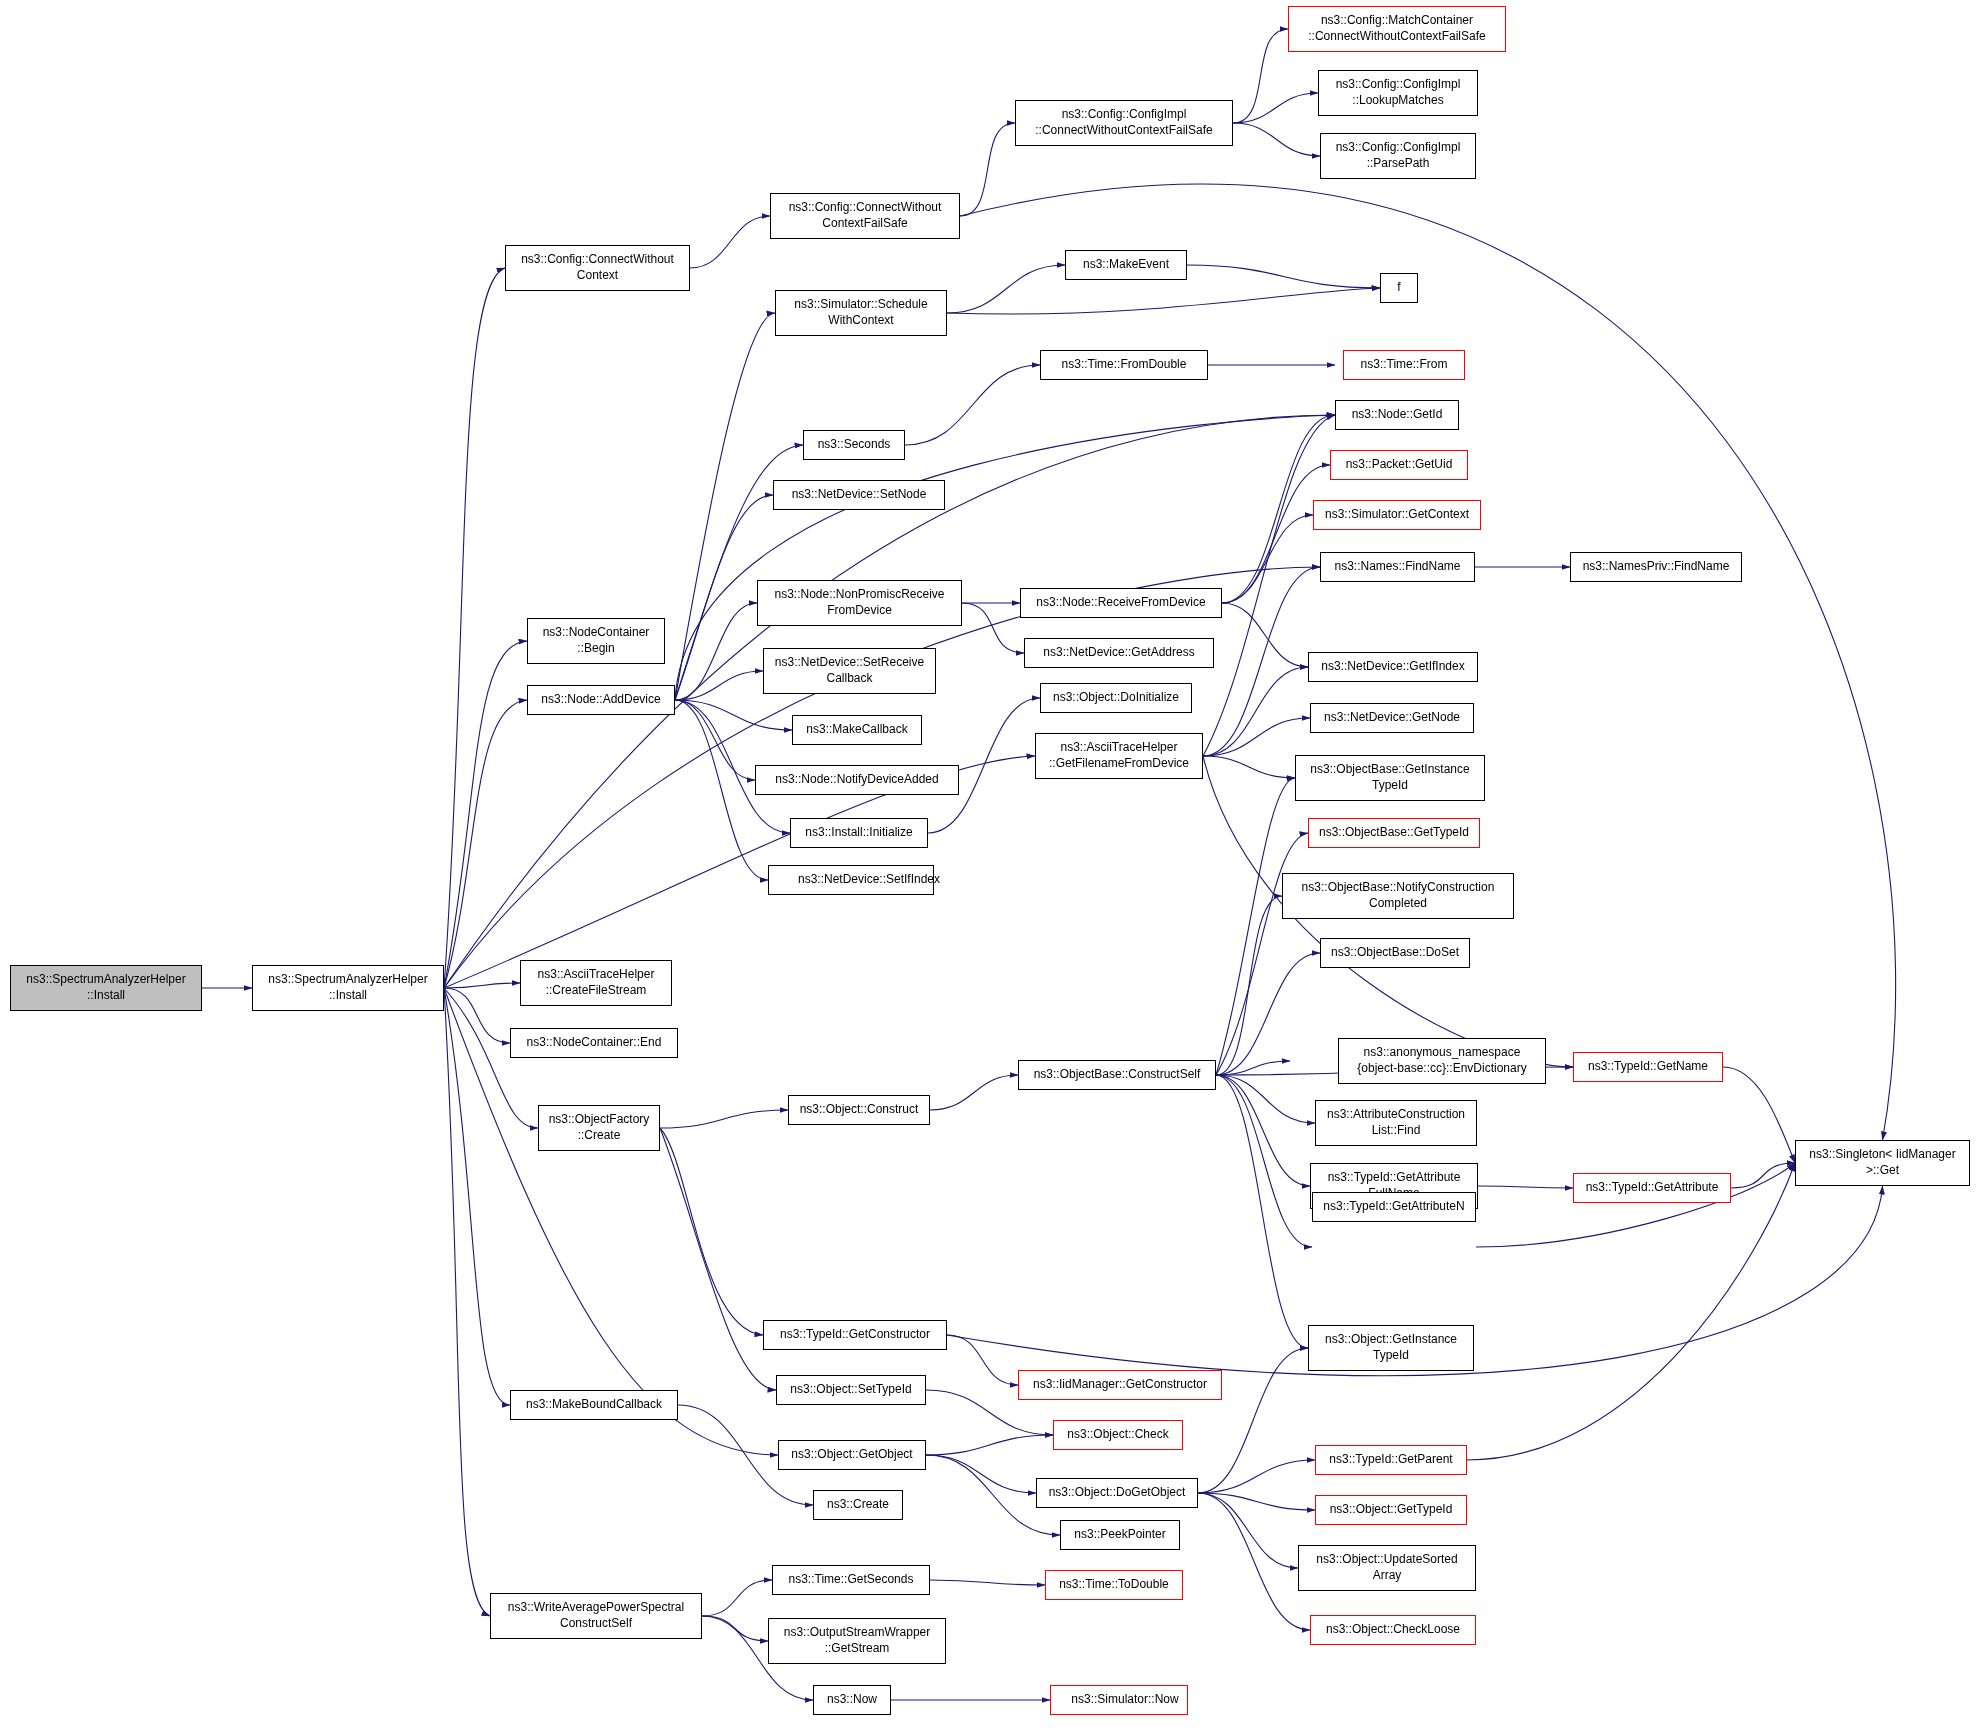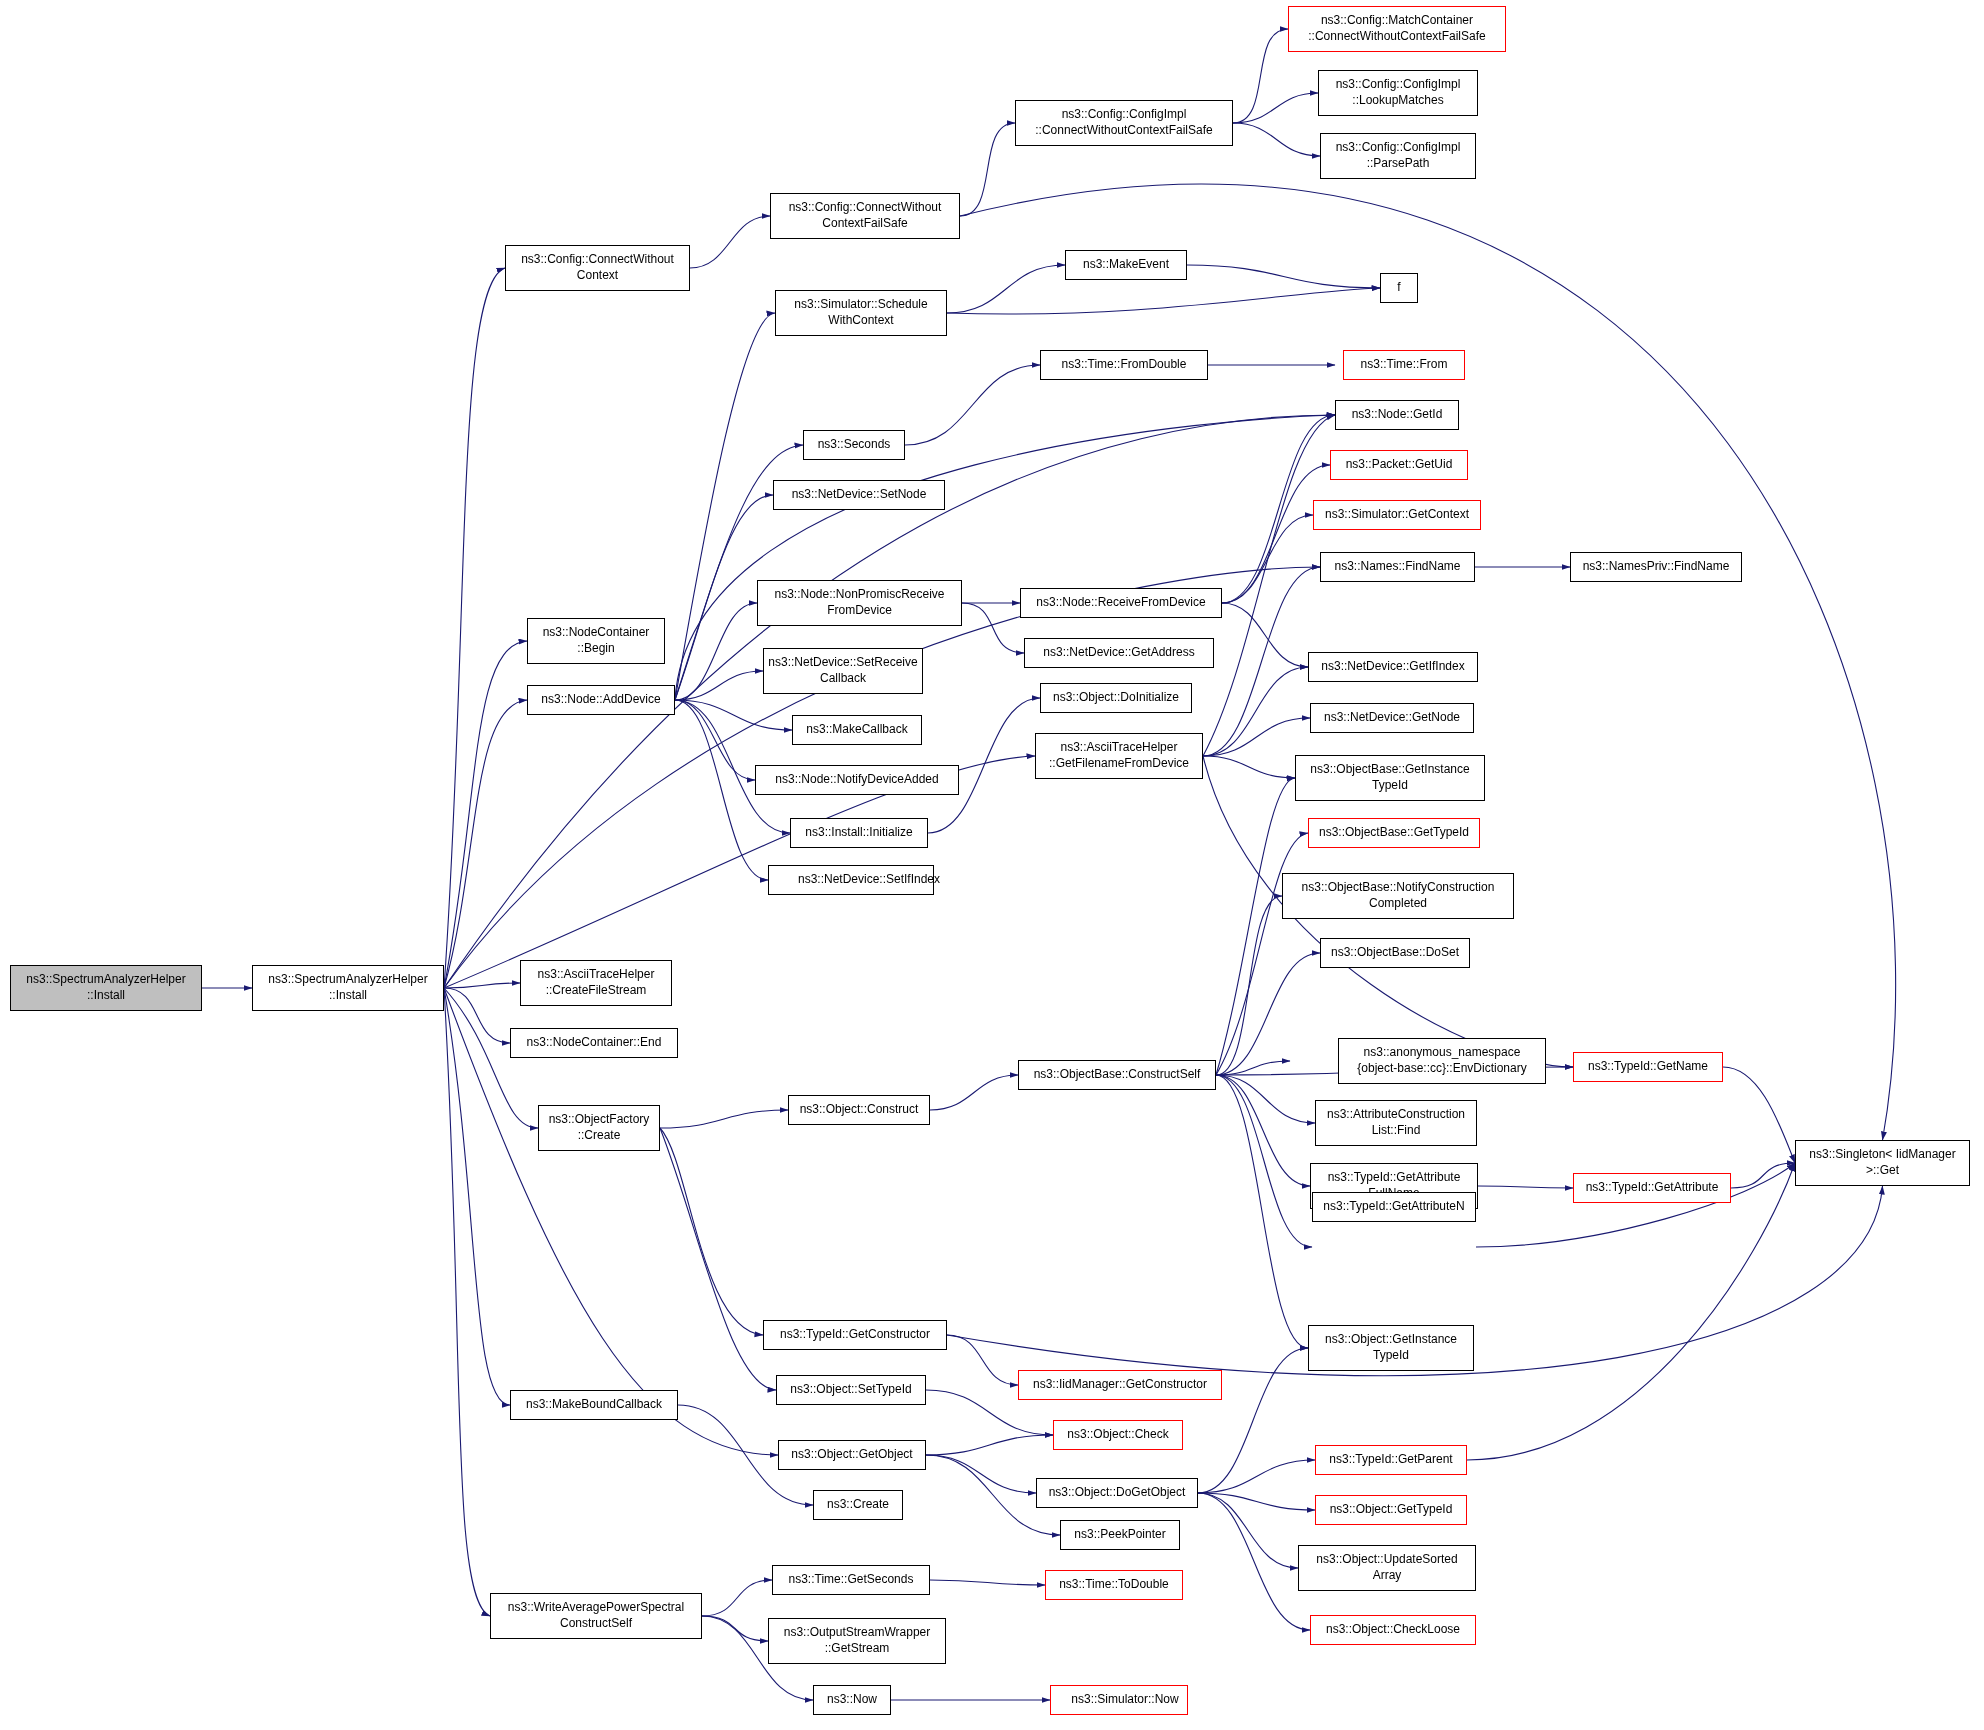--- a/index.html
+++ b/index.html
@@ -156,21 +156,21 @@
     <div class="node truncated" style="left: 1313px; top: 500px; width: 168px; height: 30px;">ns3::Simulator::GetContext</div>
     <div class="node plain" style="left: 1320px; top: 552px; width: 155px; height: 30px;">ns3::Names::FindName</div>
     <div class="node plain" style="left: 1570px; top: 552px; width: 172px; height: 30px;">ns3::NamesPriv::FindName</div>
     <div class="node plain" style="left: 527px; top: 618px; width: 138px; height: 46px;">ns3::NodeContainer
 ::Begin</div>
     <div class="node plain" style="left: 757px; top: 580px; width: 205px; height: 46px;">ns3::Node::NonPromiscReceive
 FromDevice</div>
     <div class="node plain" style="left: 1020px; top: 588px; width: 202px; height: 30px;">ns3::Node::ReceiveFromDevice</div>
     <div class="node plain" style="left: 1024px; top: 638px; width: 190px; height: 30px;">ns3::NetDevice::GetAddress</div>
     <div class="node plain" style="left: 1308px; top: 652px; width: 170px; height: 30px;">ns3::NetDevice::GetIfIndex</div>
-    <div class="node plain" style="left: 763px; top: 648px; width: 160px; height: 46px;">ns3::NetDevice::SetReceive
+    <div class="node plain" style="left: 763px; top: 648px; width: 173px; height: 46px;">ns3::NetDevice::SetReceive
 Callback</div>
     <div class="node plain" style="left: 527px; top: 685px; width: 148px; height: 30px;">ns3::Node::AddDevice</div>
     <div class="node plain" style="left: 1040px; top: 683px; width: 152px; height: 30px;">ns3::Object::DoInitialize</div>
     <div class="node plain" style="left: 1310px; top: 703px; width: 164px; height: 30px;">ns3::NetDevice::GetNode</div>
     <div class="node plain" style="left: 792px; top: 715px; width: 130px; height: 30px;">ns3::MakeCallback</div>
     <div class="node plain" style="left: 1035px; top: 733px; width: 168px; height: 46px;">ns3::AsciiTraceHelper
 ::GetFilenameFromDevice</div>
     <div class="node plain" style="left: 1295px; top: 755px; width: 190px; height: 46px;">ns3::ObjectBase::GetInstance
 TypeId</div>
     <div class="node plain" style="left: 755px; top: 765px; width: 204px; height: 30px;">ns3::Node::NotifyDeviceAdded</div>

